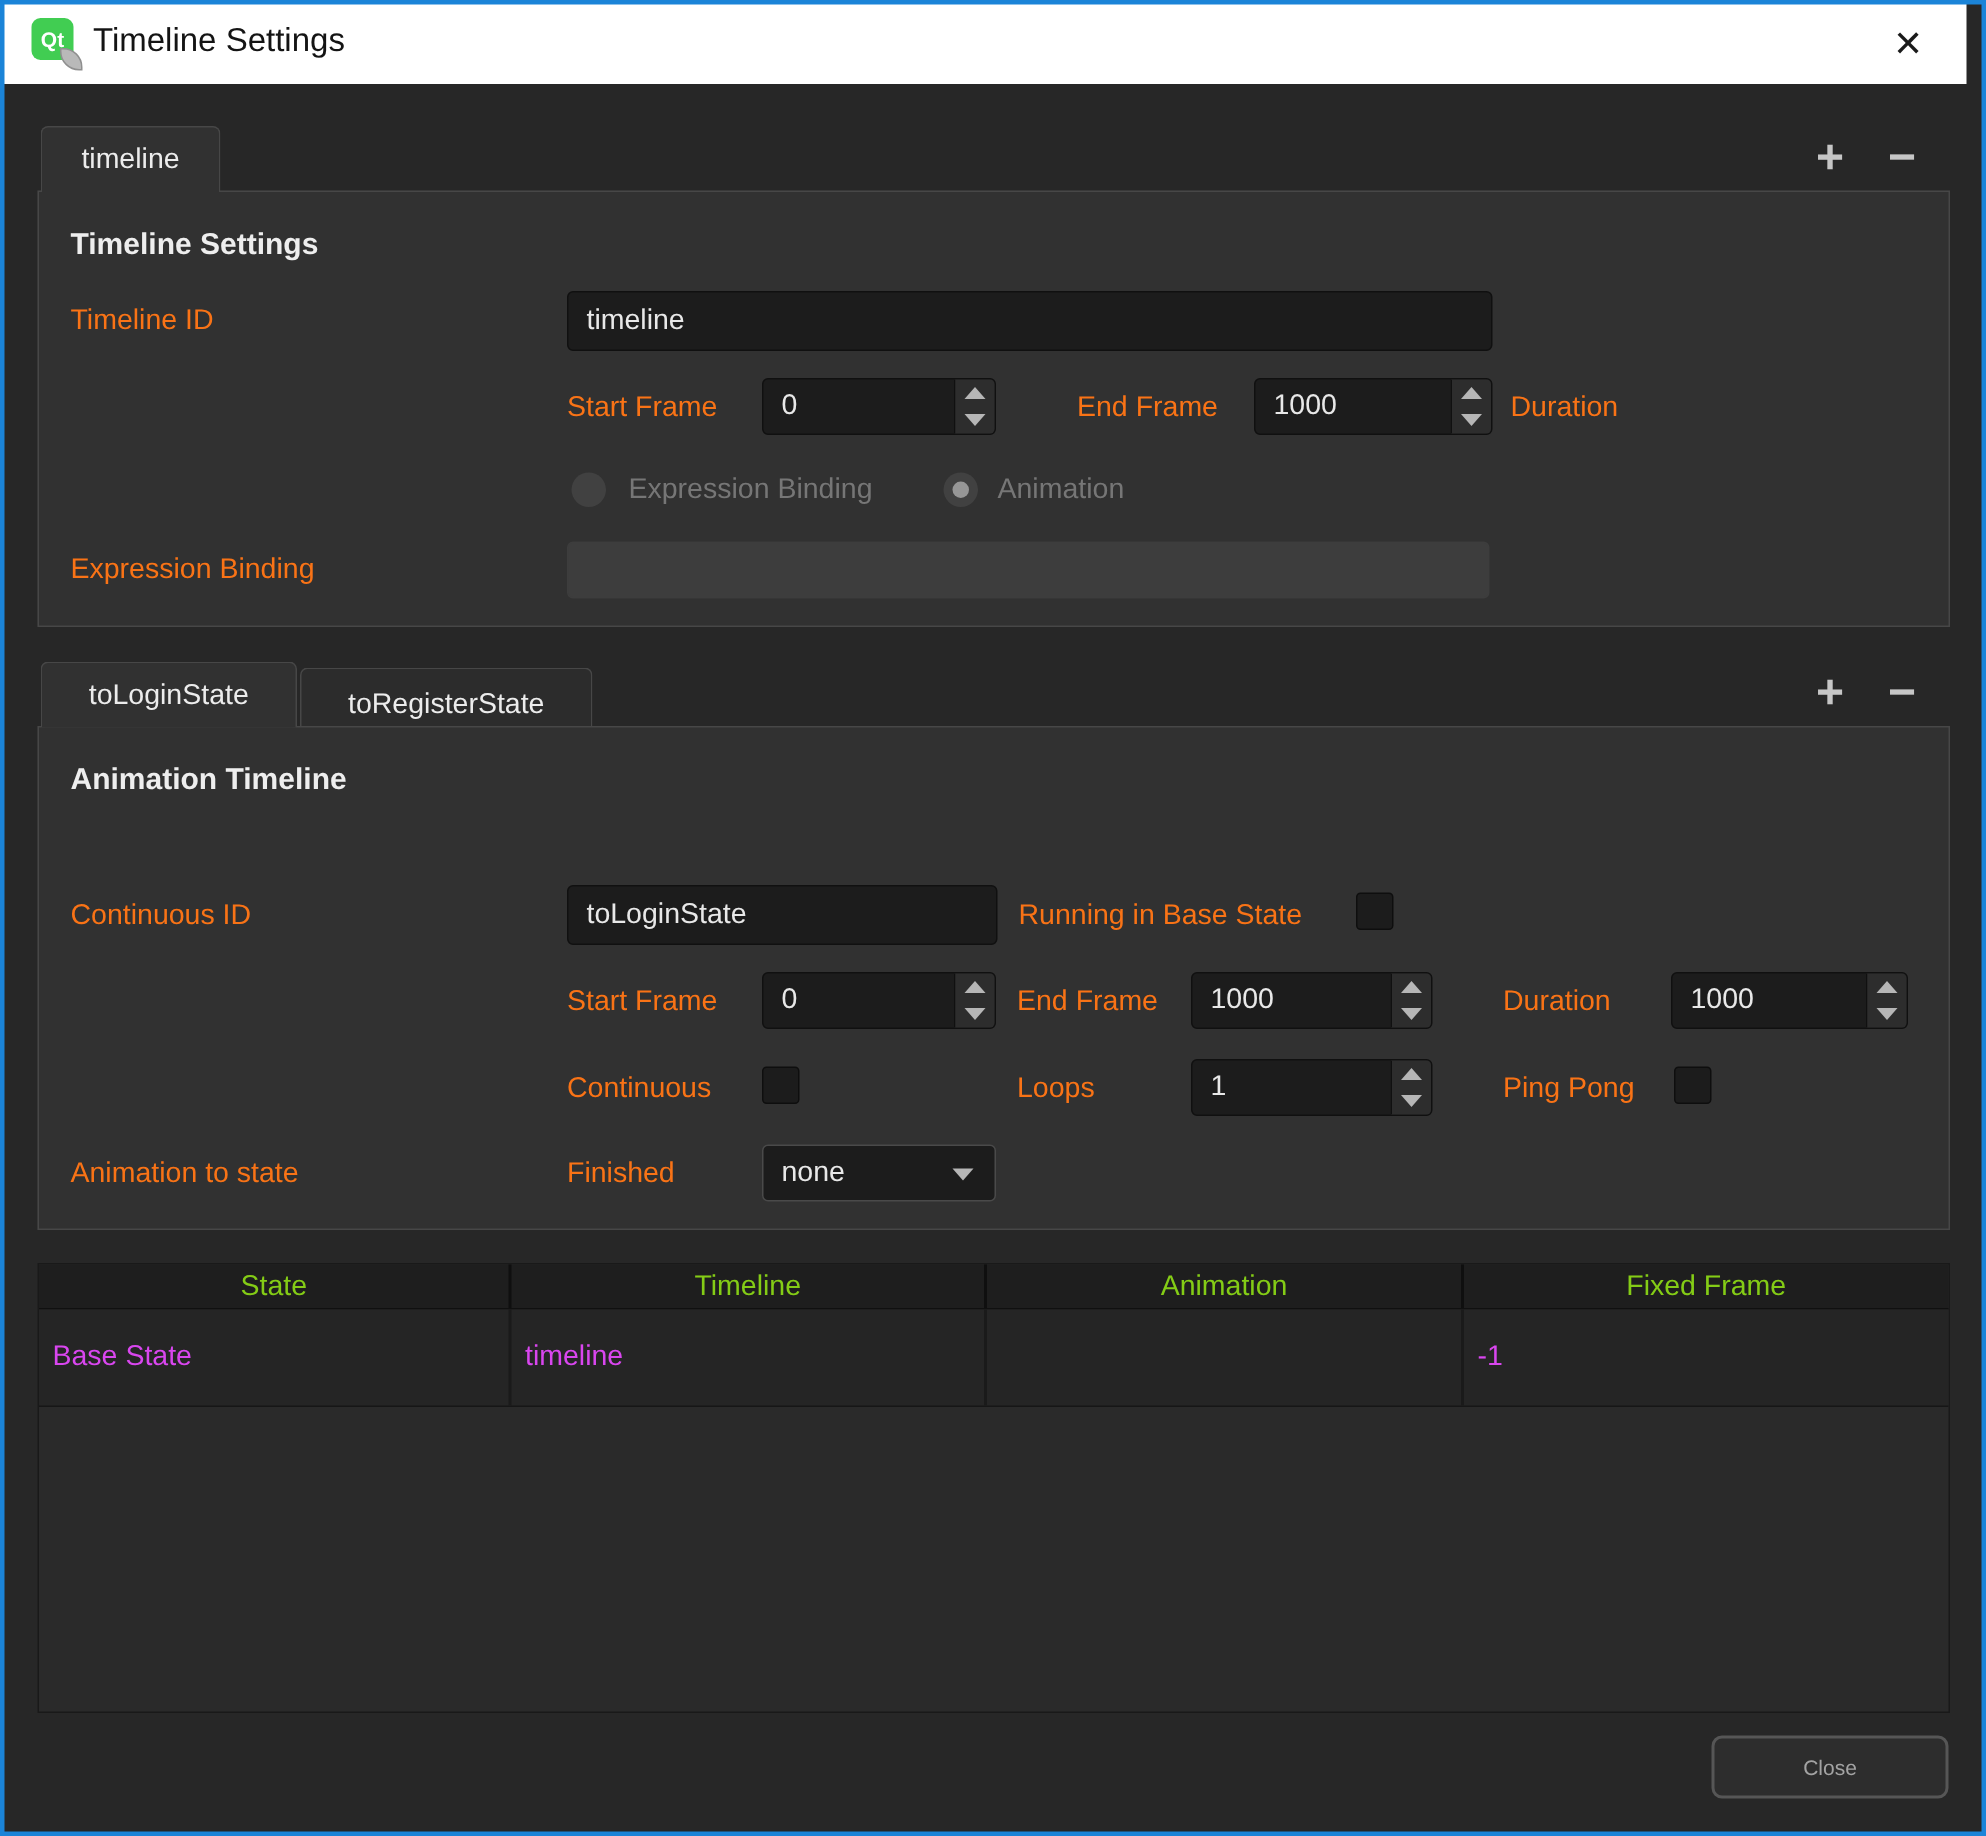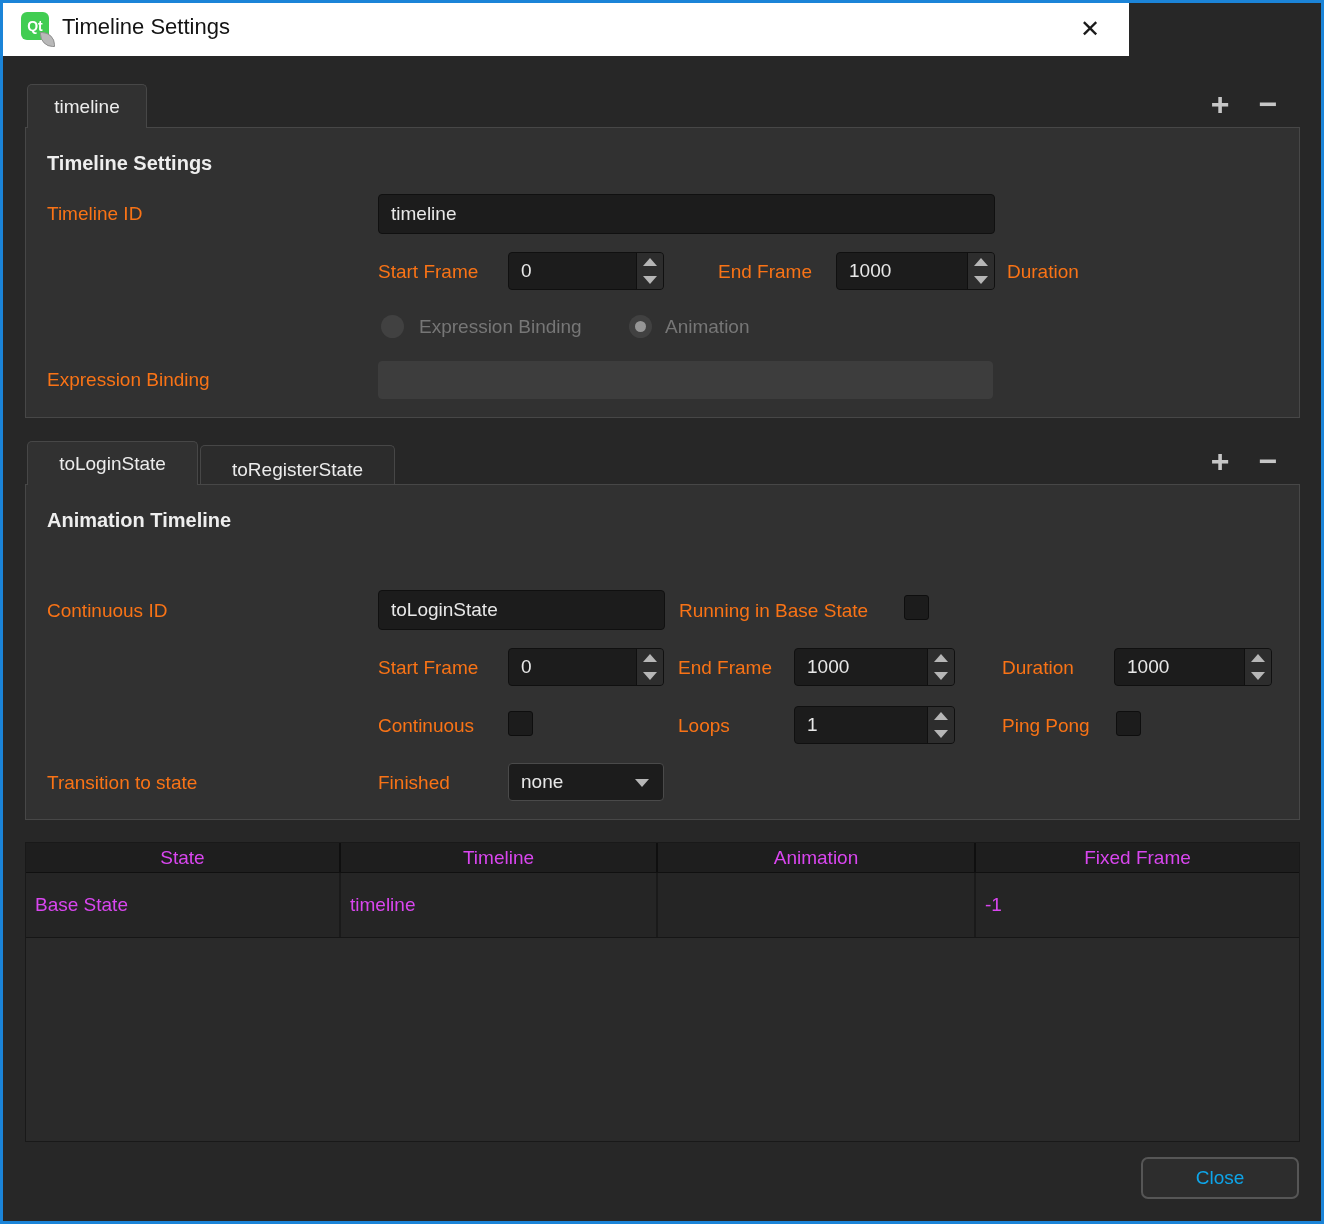--- a/index.html
+++ b/index.html
@@ -1,21 +1,21 @@
 <!DOCTYPE html>
 <html><head>
 <meta charset="utf-8">
 <style>
   html,body{margin:0;padding:0;background:#272727;}
   *{box-sizing:border-box;font-family:"Liberation Sans",sans-serif;}
   .window{position:relative;width:1324px;height:1224px;background:#272727;overflow:hidden;}
   .frame{position:absolute;inset:0;border:3px solid #1b84d8;pointer-events:none;z-index:60;}
 
   
-  .titlebar{position:absolute;left:0;top:0;width:1129px;height:56px;background:#ffffff;z-index:40;}
+  .titlebar{position:absolute;left:0;top:0;width:1311px;height:56px;background:#ffffff;z-index:40;}
   .qt-icon{position:absolute;left:21px;top:12px;width:32px;height:32px;}
   .qt-badge{position:absolute;left:0;top:0;width:28px;height:28px;background:#41cd52;border-radius:6px;
             color:#fff;font-weight:bold;font-size:14px;display:flex;align-items:center;justify-content:center;}
   .qt-leaf{position:absolute;right:-2px;bottom:-3px;width:15px;height:15px;background:#b9b9b9;
            border:1px solid #8f8f8f;border-radius:0 85% 0 85%;}
   .win-title{position:absolute;left:62px;top:14px;font-size:22px;color:#141414;}
   .win-close{position:absolute;right:22px;top:12px;width:34px;height:34px;display:flex;align-items:center;
              justify-content:center;font-size:24px;color:#1a1a1a;cursor:pointer;}
 
   
@@ -55,32 +55,32 @@
 
   .combo{position:absolute;height:38px;background:#1c1c1c;border:1px solid #4a4a4a;border-radius:4px;
          display:flex;align-items:center;padding-left:12px;font-size:19px;color:#e8e8e8;z-index:4;cursor:pointer;}
   .combo .tri-down{position:absolute;right:14px;top:15px;}
 
   
   .table{position:absolute;left:25px;top:842px;width:1275px;height:300px;background:#2a2a2a;
          border:1px solid #191919;z-index:2;}
   .thead{display:grid;grid-template-columns:315px 317px 318px 1fr;height:30px;background:#1e1e1e;
          border-bottom:1px solid #101010;}
-  .th{display:flex;align-items:center;justify-content:center;font-size:19px;color:#d946ef;
+  .th{display:flex;align-items:center;justify-content:center;font-size:19px;color:#84cc16;
       border-right:2px solid #0f0f0f;}
   .th:last-child{border-right:none;}
   .trow{display:grid;grid-template-columns:315px 317px 318px 1fr;height:65px;background:#252525;
         border-bottom:1px solid #161616;}
   .td{display:flex;align-items:center;padding-left:9px;font-size:19px;color:#d946ef;
       border-right:2px solid #1a1a1a;}
   .td:last-child{border-right:none;}
 
   .close-btn{position:absolute;left:1141px;top:1157px;width:158px;height:42px;background:#2d2d2d;
              border:2px solid #565656;border-radius:7px;display:flex;align-items:center;justify-content:center;
-             font-size:19px;color:#0ea5e9;z-index:4;cursor:pointer;}
+             font-size:14px;color:#a3a3a3;z-index:4;cursor:pointer;}
 </style>
 </head>
 <body>
 
 <div class="window">
 
   <div class="titlebar">
     <div class="qt-icon">
       <span class="qt-badge">Qt</span>
       <span class="qt-leaf"></span>
@@ -209,21 +209,21 @@
         </span>
       <span>
           <i class="tri-down"></i>
         </span>
     </span>
   </div>
 
   <div class="lbl" style="left:1002px;top:715px;">Ping Pong</div>
   <div class="checkbox" style="left:1116px;top:711px;"></div>
 
-  <div class="lbl" style="left:47px;top:772px;">Transition to state</div>
+  <div class="lbl" style="left:47px;top:772px;">Animation to state</div>
   <div class="lbl" style="left:378px;top:772px;">Finished</div>
   <div class="combo" style="left:508px;top:763px;width:156px;">
     <span>none</span>
     <i class="tri-down"></i>
   </div>
 
   <div class="table">
     <div class="thead">
       <div class="th">State</div>
       <div class="th">Timeline</div>

